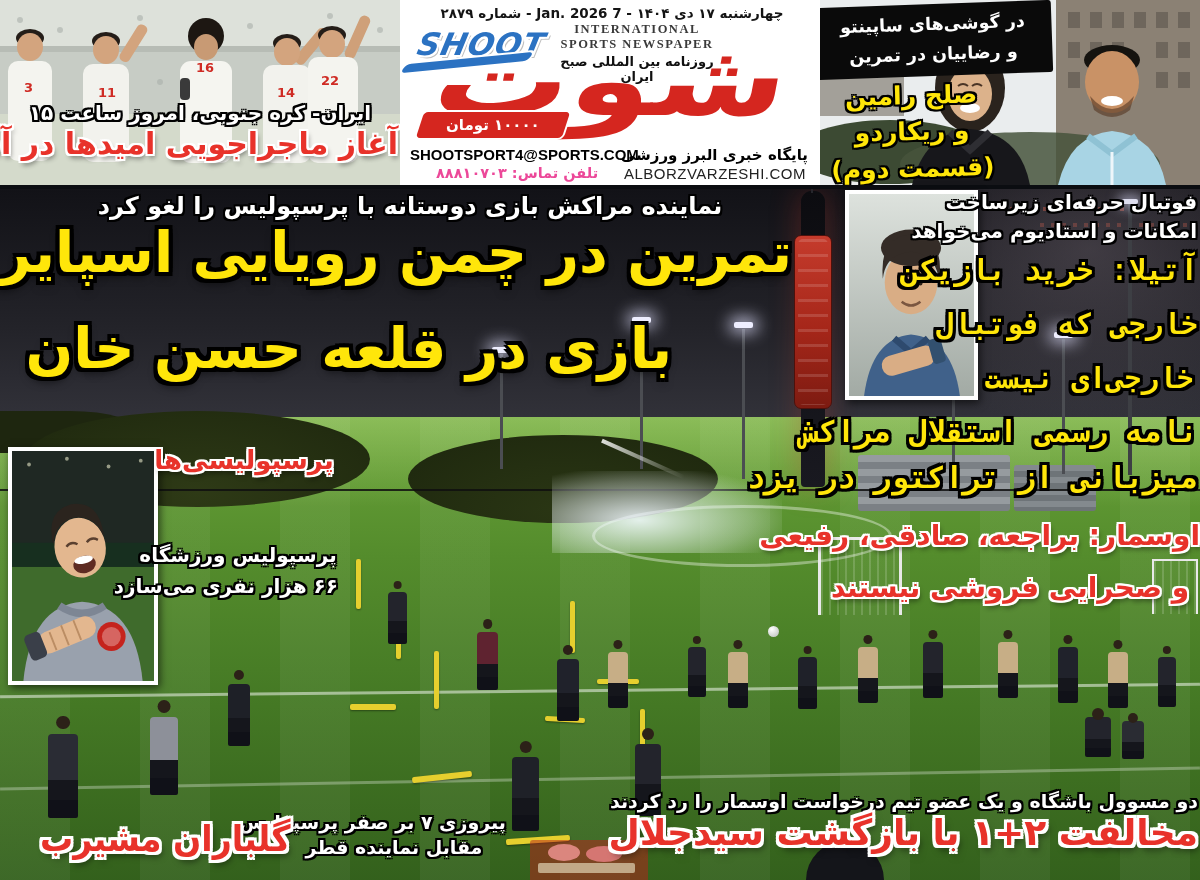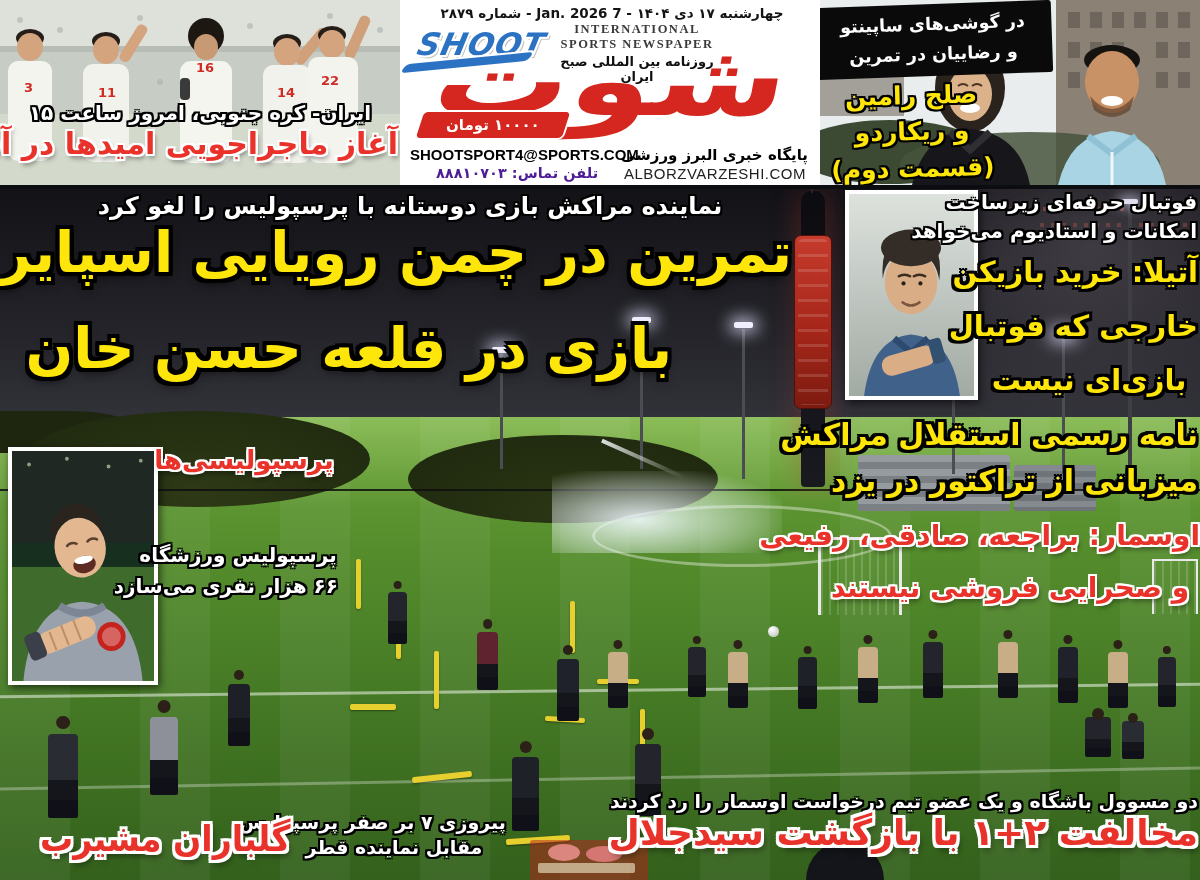--- a/index.html
+++ b/index.html
@@ -8,21 +8,21 @@
           background:#0d0f13; font-family:"DejaVu Sans", sans-serif; }
   .abs { position:absolute; }
   .rtl { direction:rtl; }
   .b { font-weight:bold; }
   .ctr { text-align:center; }
   .rgt { }
   .nowrap { white-space:nowrap; }
 
   
   .ob2 { text-shadow:-2px -2px 0 #000,0 -2px 0 #000,2px -2px 0 #000,-2px 0 0 #000,2px 0 0 #000,-2px 2px 0 #000,0 2px 0 #000,2px 2px 0 #000; }
-  .ob3 { text-shadow:-3px -3px 0 #000,0 -3px 0 #000,3px -3px 0 #000,-3px 0 0 #000,3px 0 0 #000,-3px 3px 0 #000,0 3px 0 #000,3px 3px 0 #000,-2px -2px 0 #000,2px -2px 0 #000,-2px 2px 0 #000,2px 2px 0 #000; }
+  .ob3 { text-shadow:-3px -3px 0 #000,0 -3px 0 #000,3px -3px 0 #000,-3px 0 0 #000,3px 0 0 #000,-3px 3px 0 #000,0 3px 0 #000,3px 3px 0 #000,-2px -2px 0 #000,2px -2px 0 #000,-2px 2px 0 #000,2px 2px 0 #000;font-family:Liberation Mono, monospace; }
   .ob4 { text-shadow:-4px -4px 0 #000,0 -4px 0 #000,4px -4px 0 #000,-4px 0 0 #000,4px 0 0 #000,-4px 4px 0 #000,0 4px 0 #000,4px 4px 0 #000,-2px -2px 0 #000,2px -2px 0 #000,-2px 2px 0 #000,2px 2px 0 #000,0 5px 8px rgba(0,0,0,.55); }
   .ow2 { text-shadow:-2px -2px 0 #fff,0 -2px 0 #fff,2px -2px 0 #fff,-2px 0 0 #fff,2px 0 0 #fff,-2px 2px 0 #fff,0 2px 0 #fff,2px 2px 0 #fff,2px 4px 5px rgba(0,0,0,.45); }
   .ow3 { text-shadow:-3px -3px 0 #fff,0 -3px 0 #fff,3px -3px 0 #fff,-3px 0 0 #fff,3px 0 0 #fff,-3px 3px 0 #fff,0 3px 0 #fff,3px 3px 0 #fff,-2px -2px 0 #fff,2px -2px 0 #fff,-2px 2px 0 #fff,2px 2px 0 #fff,3px 5px 7px rgba(0,0,0,.5); }
 
   .yellow { color:#ffe60a; }
   .red { color:#e8322a; }
   .white { color:#ffffff; }
 
   
   .photo-topleft { left:0; top:0; width:400px; height:185px; overflow:hidden; background:#cfd3cd; }
@@ -39,21 +39,21 @@
                   transform:skewX(-40deg) rotate(-6deg); box-shadow:0 0 0 2px #fff; }
   .int-block { left:140px; top:22px; width:190px; text-align:center; color:#3a3a3a; }
   .int-block .l1, .int-block .l2 { font-family:"Liberation Serif", serif; font-size:12.5px; letter-spacing:1.5px; font-weight:bold; }
   .int-block .l3 { font-size:13px; font-weight:bold; color:#101010; margin-top:2px; }
   .shoot-fa { left:0; top:26px; width:420px; text-align:center; font-size:100px; line-height:1.1; font-weight:bold;
               color:#d5261f; transform:scaleX(1.35) skewX(-8deg); transform-origin:center; }
   .price-box { left:16px; top:110px; width:150px; height:30px; background:#d5261f; border:2px solid #fff;
                border-radius:6px; transform:skewX(-18deg); display:flex; align-items:center; justify-content:center; }
   .price-box span { transform:skewX(18deg); color:#fff; font-size:15px; font-weight:bold; direction:rtl; }
   .mh-email { left:8px; top:146px; font-size:15px; font-weight:bold; color:#000; font-family:"Liberation Sans", sans-serif; }
-  .mh-phone { left:34px; top:165px; font-size:14.5px; font-weight:bold; color:#4c1d95; direction:rtl; }
+  .mh-phone { left:34px; top:165px; font-size:14.5px; font-weight:bold; color:#ec4899; direction:rtl; }
   .mh-site-fa { right:10px; top:146px; font-size:15px; font-weight:bold; color:#000; direction:rtl; }
   .mh-site-en { right:12px; top:165px; font-size:15px; color:#222; font-family:Liberation Sans, sans-serif; letter-spacing:.5px; }
 
   .tl-kicker { left:10px; top:101px; width:380px; font-size:20px; }
   .tl-headline { left:2px; top:126px; width:396px; font-size:30px; letter-spacing:-.5px; }
 
   .tr-label { left:-6px; top:4px; width:238px; height:72px; background:#0a0a0a; transform:rotate(-2deg);
               display:flex; flex-direction:column; align-items:center; justify-content:center; border-radius:3px; }
   .tr-label div { color:#fff; font-size:17.5px; font-weight:bold; direction:rtl; line-height:1.7; }
   .tr-yellow { left:0; top:78px; width:184px; text-align:center; direction:rtl; transform:rotate(-1.5deg); }
@@ -405,21 +405,21 @@
       </g>
     </svg>
   </div>
   <div class="abs atila-kicker b white ob2 ctr rtl">
     <div class="nowrap">فوتبال حرفه‌ای زیرساخت</div>
     <div class="nowrap">امکانات و استادیوم می‌خواهد</div>
   </div>
   <div class="abs atila-yellow b yellow ob3 ctr rtl">
     <div class="nowrap">آتیلا: خرید بازیکن</div>
     <div class="nowrap">خارجی که فوتبال</div>
-    <div class="nowrap">بازی‌ای نیست</div>
+    <div class="nowrap">خارجی‌ای نیست</div>
   </div>
 
   <div class="abs esteghlal-h b yellow ob3 ctr rtl">
     <div class="nowrap">نامه رسمی استقلال مراکش</div>
     <div class="nowrap">میزبانی از تراکتور در یزد</div>
   </div>
   <div class="abs osmar-h b red ow2 ctr rtl">
     <div class="nowrap">اوسمار: براجعه، صادقی، رفیعی</div>
     <div class="nowrap">و صحرایی فروشی نیستند</div>
   </div>

